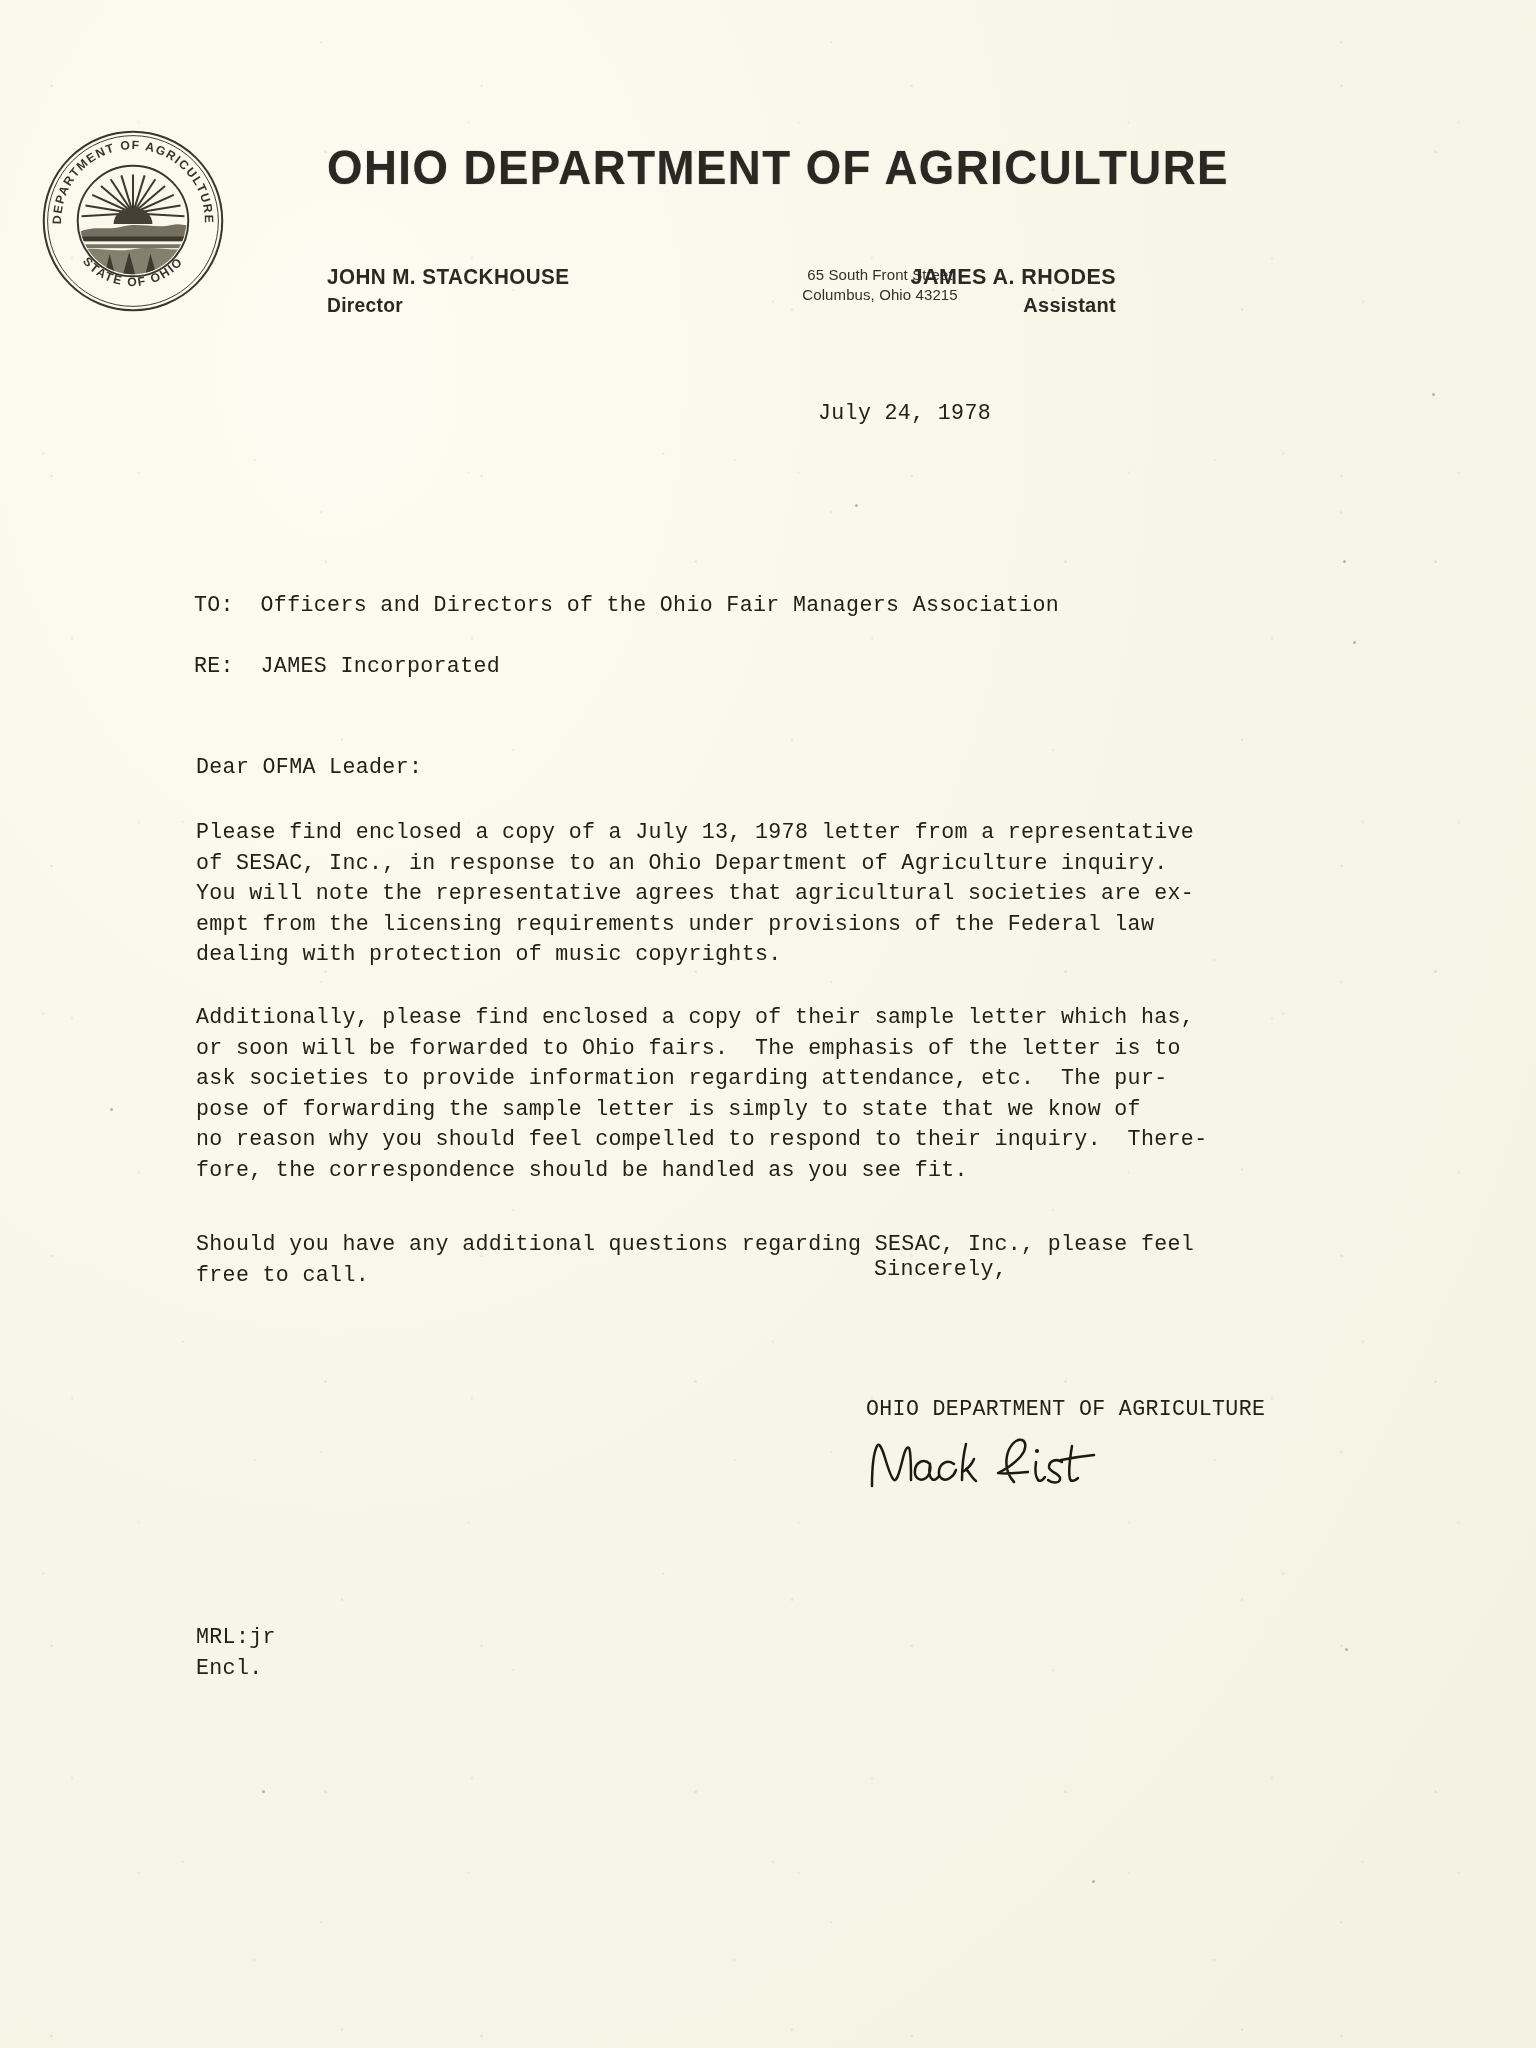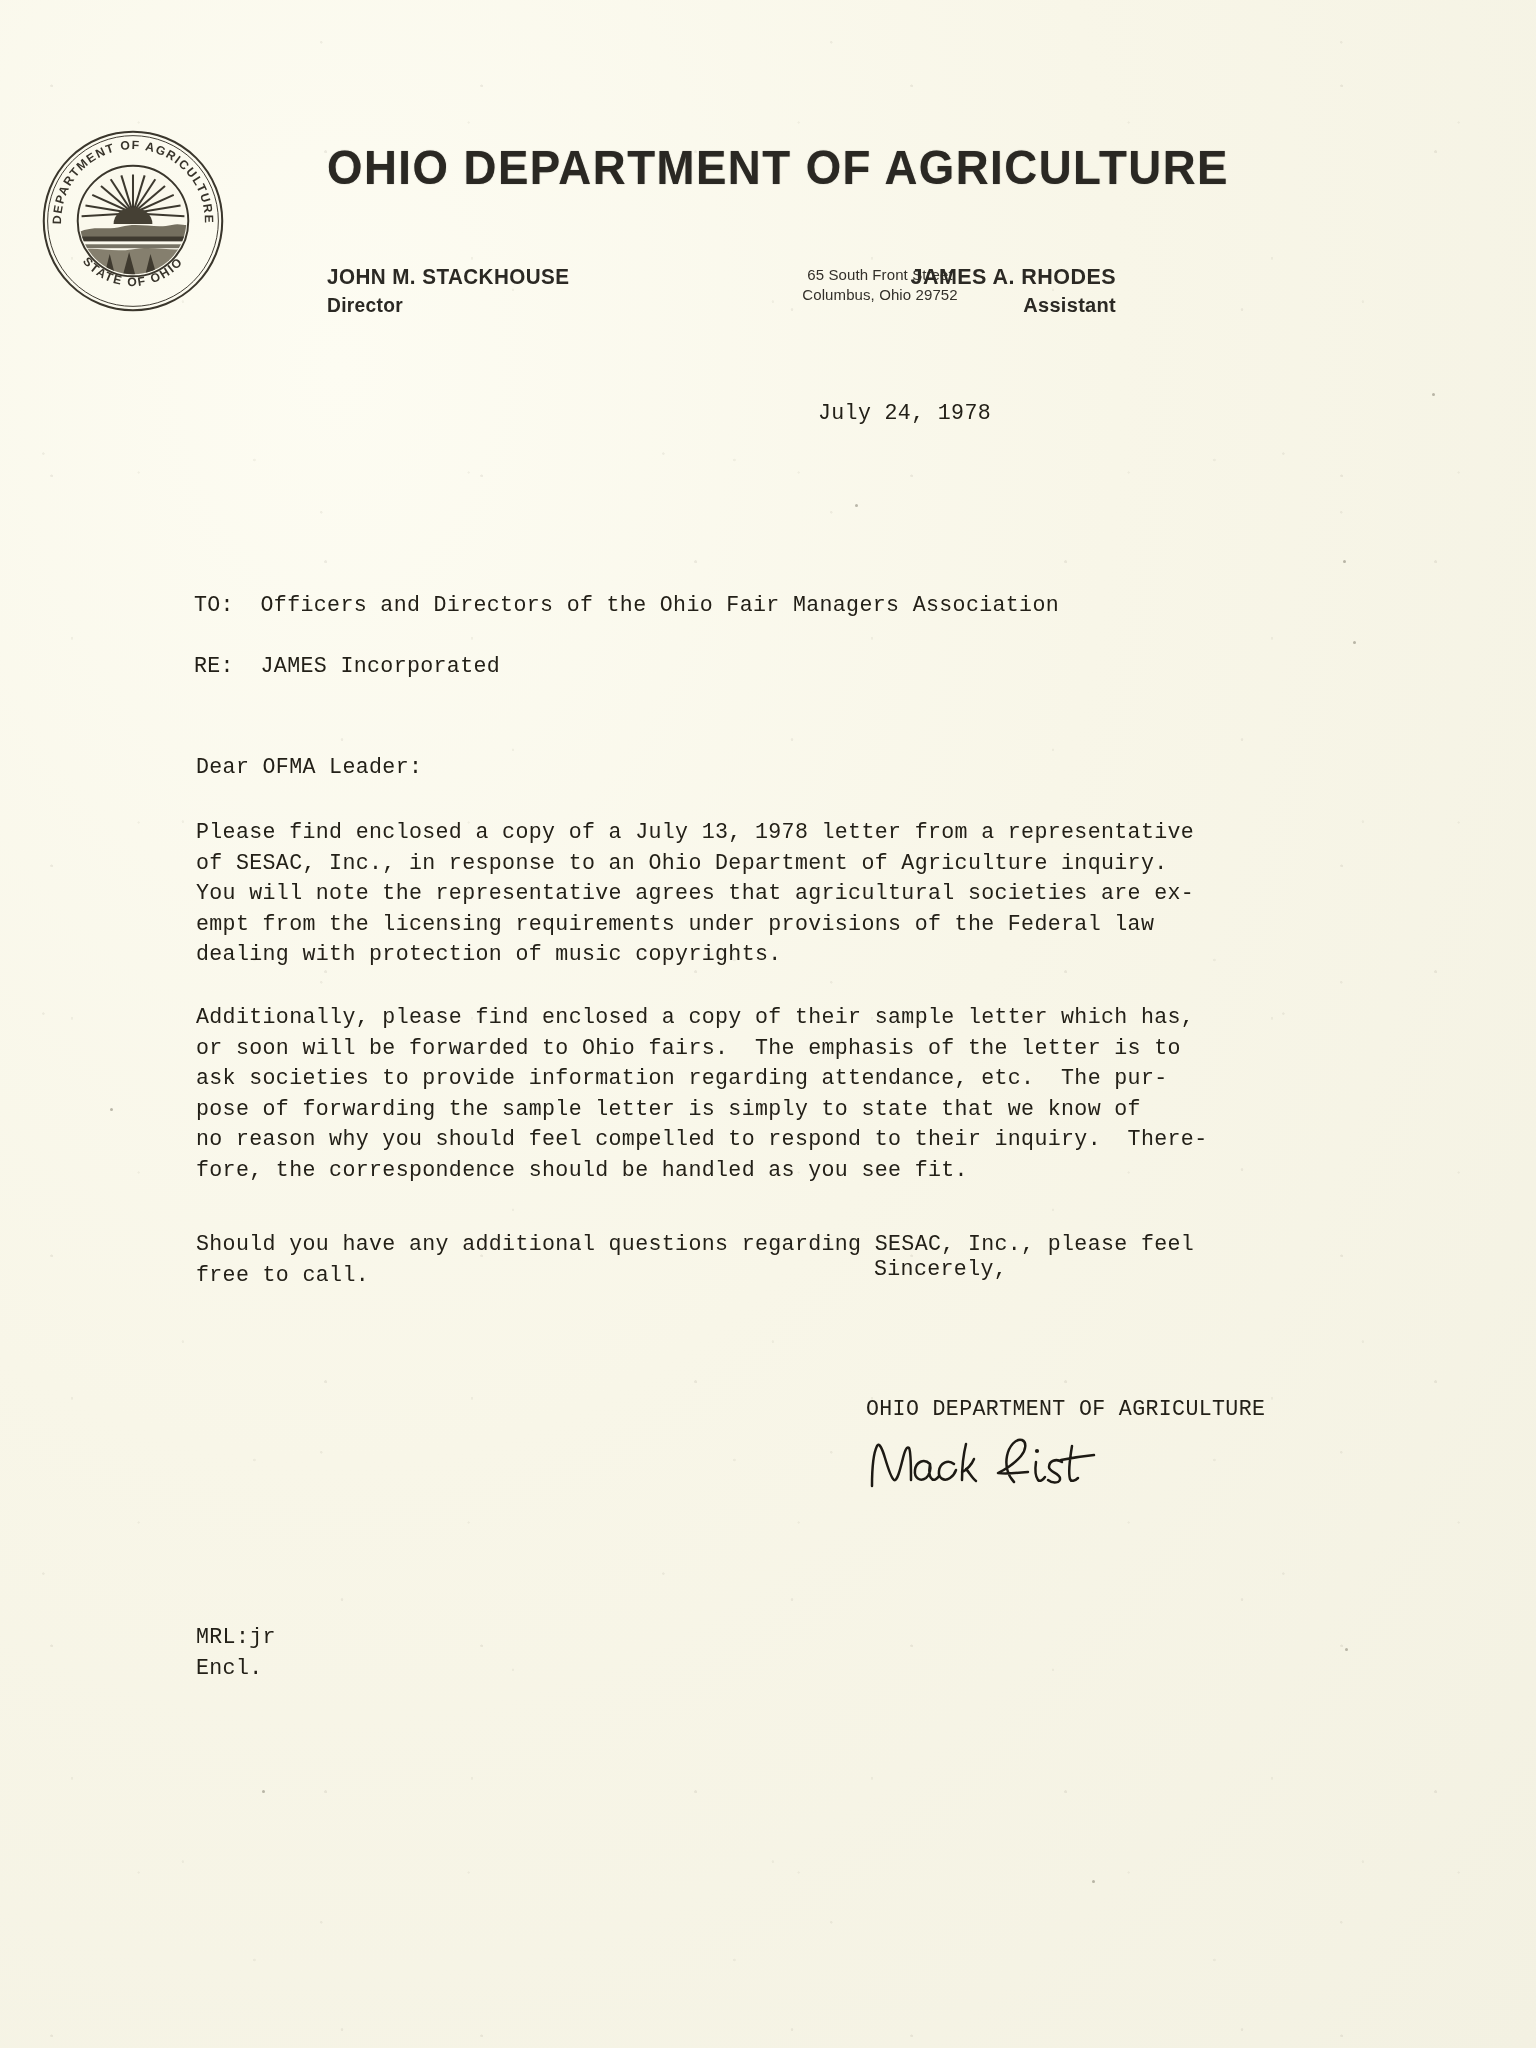--- a/index.html
+++ b/index.html
@@ -251,21 +251,21 @@
 
     <div class="hdr-cols">
 
       <div class="hdr-left">
         <div>JOHN M. STACKHOUSE</div>
         <div class="sub">Director</div>
       </div>
 
       <div class="hdr-center">
         <div>65 South Front Street</div>
-        <div>Columbus, Ohio 29752</div>
+        <div>Columbus, Ohio 43215</div>
       </div>
 
       <div class="hdr-right">
         <div>JAMES A. RHODES</div>
         <div class="sub">Assistant</div>
       </div>
 
     </div>
   </div>
 

